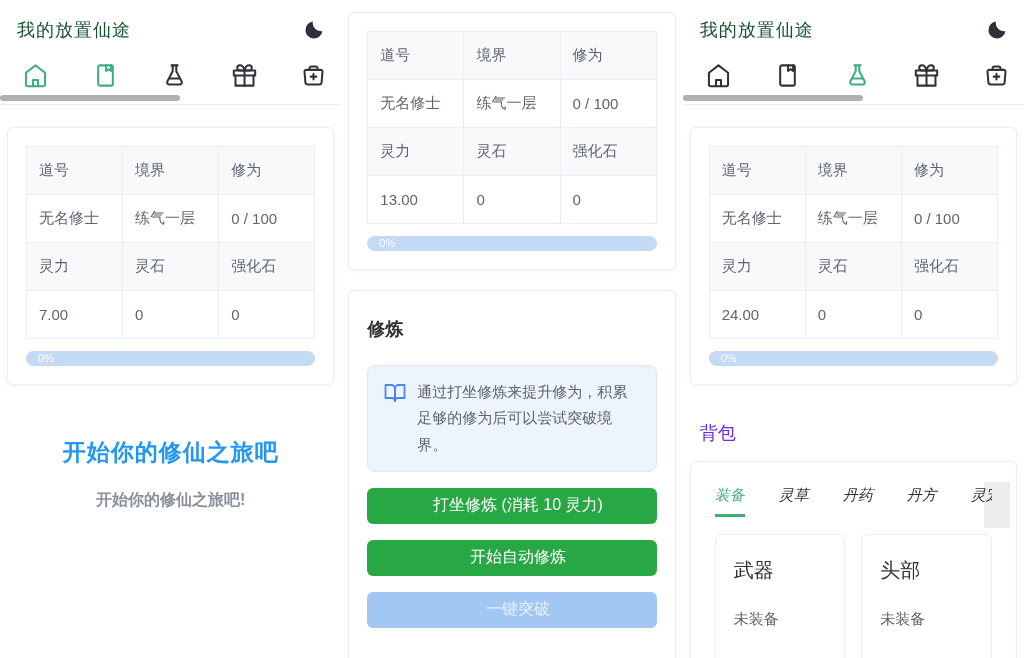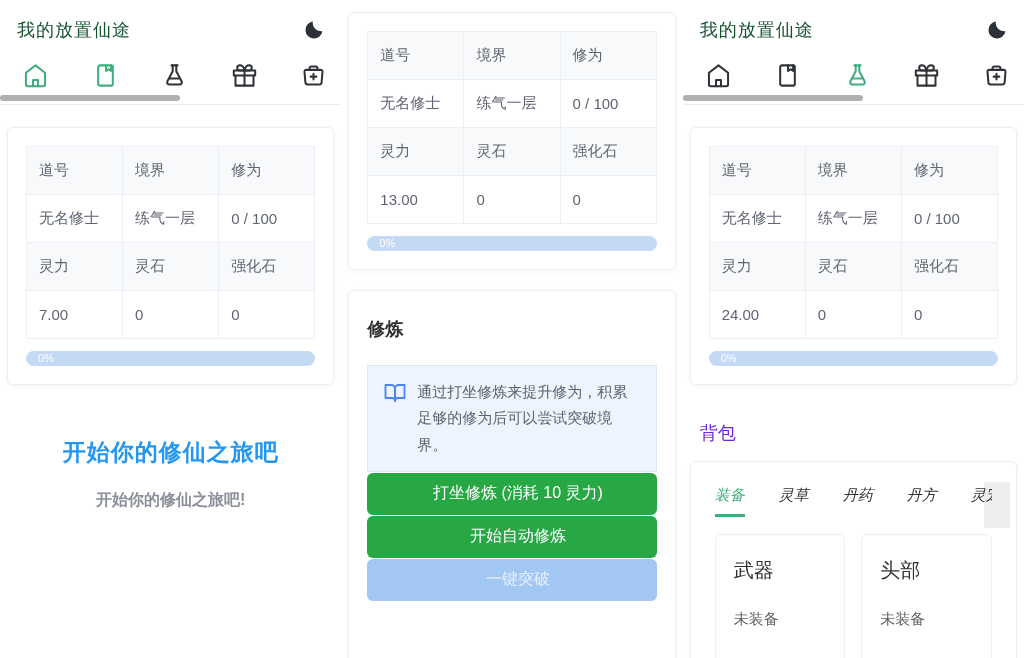--- a/index.html
+++ b/index.html
@@ -31,23 +31,23 @@
   .progress { margin-top:12px; height:15px; background:#c4daf4; border-radius:8px; font-size:11px; line-height:15px; color:rgba(255,255,255,.95); padding-left:12px; }
 
   
   .welcome { text-align:center; margin-top:52px; }
   .welcome h2 { font-size:23px; font-weight:700; color:#2196f3; letter-spacing:1px; }
   .welcome p { margin-top:22px; font-size:16px; color:#8a8f99;font-weight:bold; }
 
   
   .section-card { margin:20px 7px 0; padding:26px 18px; height:390px; }
   .section-title { font-size:18px; font-weight:700; color:#303133; }
-  .info-box { margin-top:24px; background:#eef4fd; border:1px solid #dbe7f9; border-radius:0; padding:13px 15px; font-size:15px; line-height:1.75; color:#5a6472; display:flex; gap:10px; }
+  .info-box { margin-top:24px; background:#eef4fd; border:1px solid #dbe7f9; border-radius:8px; padding:13px 15px; font-size:15px; line-height:1.75; color:#5a6472; display:flex; gap:10px; }
   .info-box .book { flex:0 0 24px; width:24px; height:24px; color:#4a84f0; margin-top:2px; }
-  .btn { display:block; width:100%; height:42px; border:none; border-radius:6px; font-size:16px; margin-top:1px; cursor:pointer; font-family:inherit;padding-left:12px; }
+  .btn { display:block; width:100%; height:36px; border:none; border-radius:6px; font-size:16px; margin-top:16px; cursor:pointer; font-family:inherit;padding-left:12px; }
   .btn-green { background:#28a745; color:#fff; }
   .btn-blue  { background:#a3c7f3; color:#e7f0fc; }
 
   
   .bp-title { margin:36px 0 0 17px; font-size:18px; font-weight:500; color:#6d28d9; }
   .bp-card { margin:16px 7px 0; padding:24px; height:215px; position:relative; }
   .bp-tabs { display:flex; gap:34px; font-size:15px; position:relative; z-index:1; }
   .bp-tab { color:#303133; padding-bottom:9px; cursor:pointer; white-space:nowrap;font-style:italic; }
   .bp-tab.active { color:#3eaf7c; border-bottom:3px solid #3eaf7c; }
   .bp-tab.clipped { max-width:38px; overflow:hidden; }

